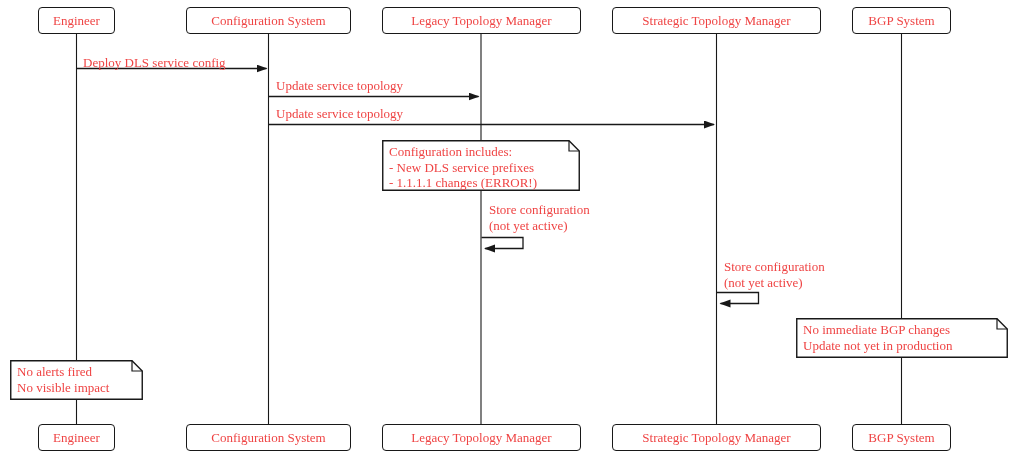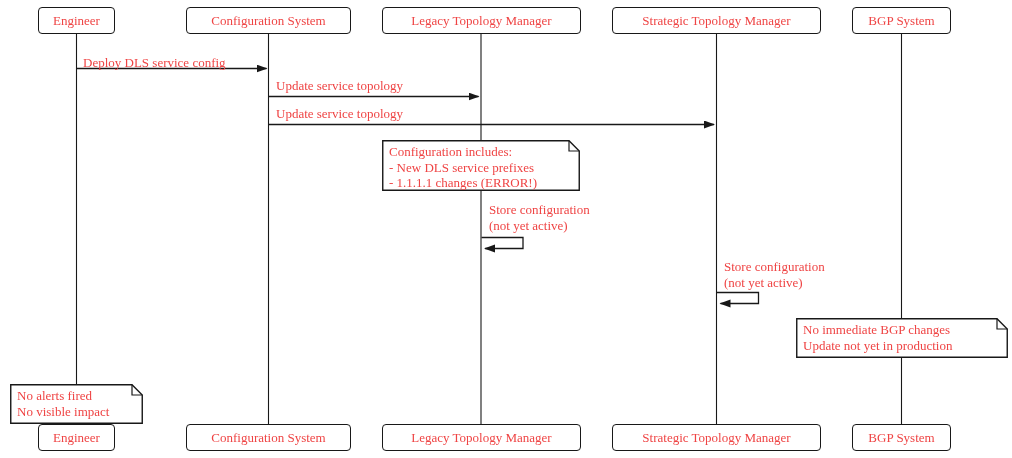--- a/index.html
+++ b/index.html
@@ -117,21 +117,21 @@
     <svg width="212" height="40">
       <path class="notefill" d="M0.75,0.75 H201 L211.25,11 V39.25 H0.75 Z"></path>
       <path class="notefold" d="M201,0.75 V11 H211.25"></path>
     </svg>
     <div class="notetext">
       <div>No immediate BGP changes</div>
       <div>Update not yet in production</div>
     </div>
   </div>
 
-  <div class="note" style="left:10px;top:384px;width:133px;height:40px;">
+  <div class="note" style="left:10px;top:360px;width:133px;height:40px;">
     <svg width="133" height="40">
       <path class="notefill" d="M0.75,0.75 H122 L132.25,11 V39.25 H0.75 Z"></path>
       <path class="notefold" d="M122,0.75 V11 H132.25"></path>
     </svg>
     <div class="notetext">
       <div>No alerts fired</div>
       <div>No visible impact</div>
     </div>
   </div>
 

